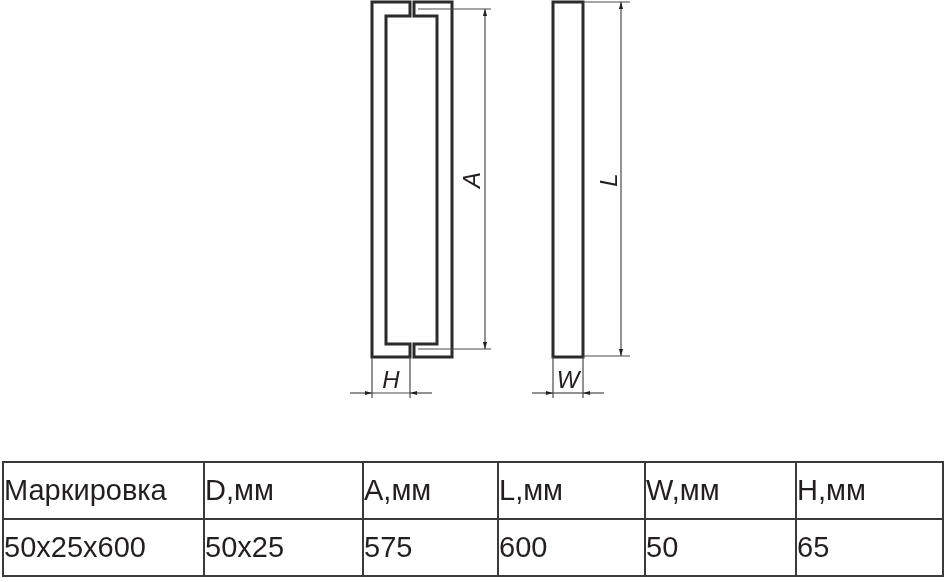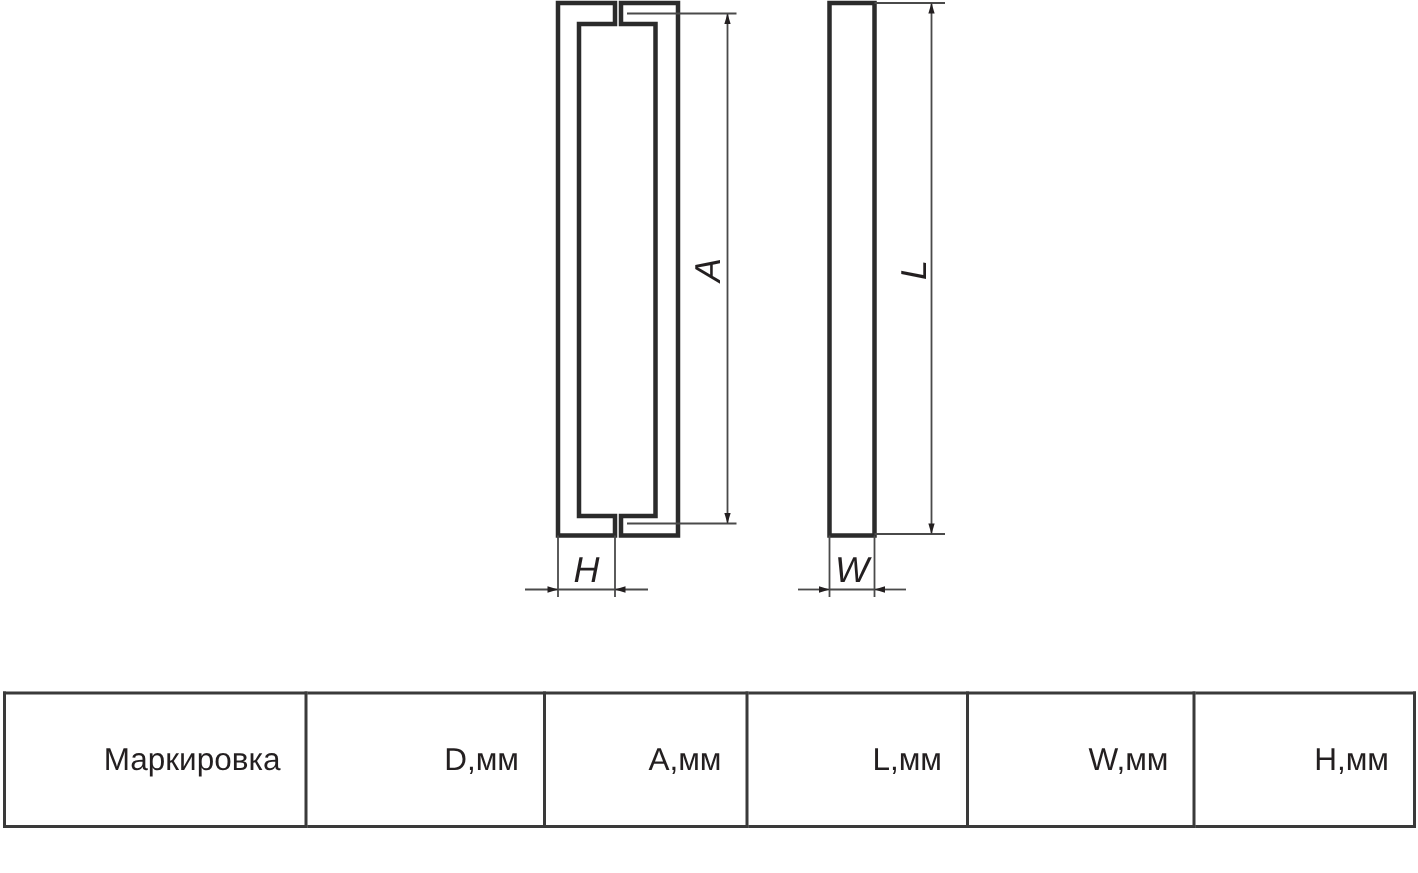--- a/index.html
+++ b/index.html
@@ -24,25 +24,25 @@
     }
     #spec-table {
       position: absolute;
       left: 2px;
       top: 461px;
       border-collapse: collapse;
       table-layout: fixed;
     }
     #spec-table td {
       border: 2px solid #3a3a3a;
-      text-align: right;
+      text-align: left;
       vertical-align: middle;
-      font-size: 21px;
+      font-size: 29px;
       height: 55px;
-      padding: 16px;
+      padding: 0;
       color: #231f20;
       white-space: nowrap;
     }
     .dim-label {
       font-family: "Liberation Sans", sans-serif;
       font-style: italic;
       font-size: 24px;
       fill: #231f20;
     }
   </style>
@@ -109,14 +109,22 @@
   </colgroup>
   <tbody>
       <tr>
     <td>Маркировка</td>
     <td>D,мм</td>
     <td>A,мм</td>
     <td>L,мм</td>
     <td>W,мм</td>
     <td>H,мм</td>
   </tr>
+  <tr>
+    <td>50x25x600</td>
+    <td>50x25</td>
+    <td>575</td>
+    <td>600</td>
+    <td>50</td>
+    <td>65</td>
+  </tr>
 </tbody>
   </table>
 
 </body></html>

